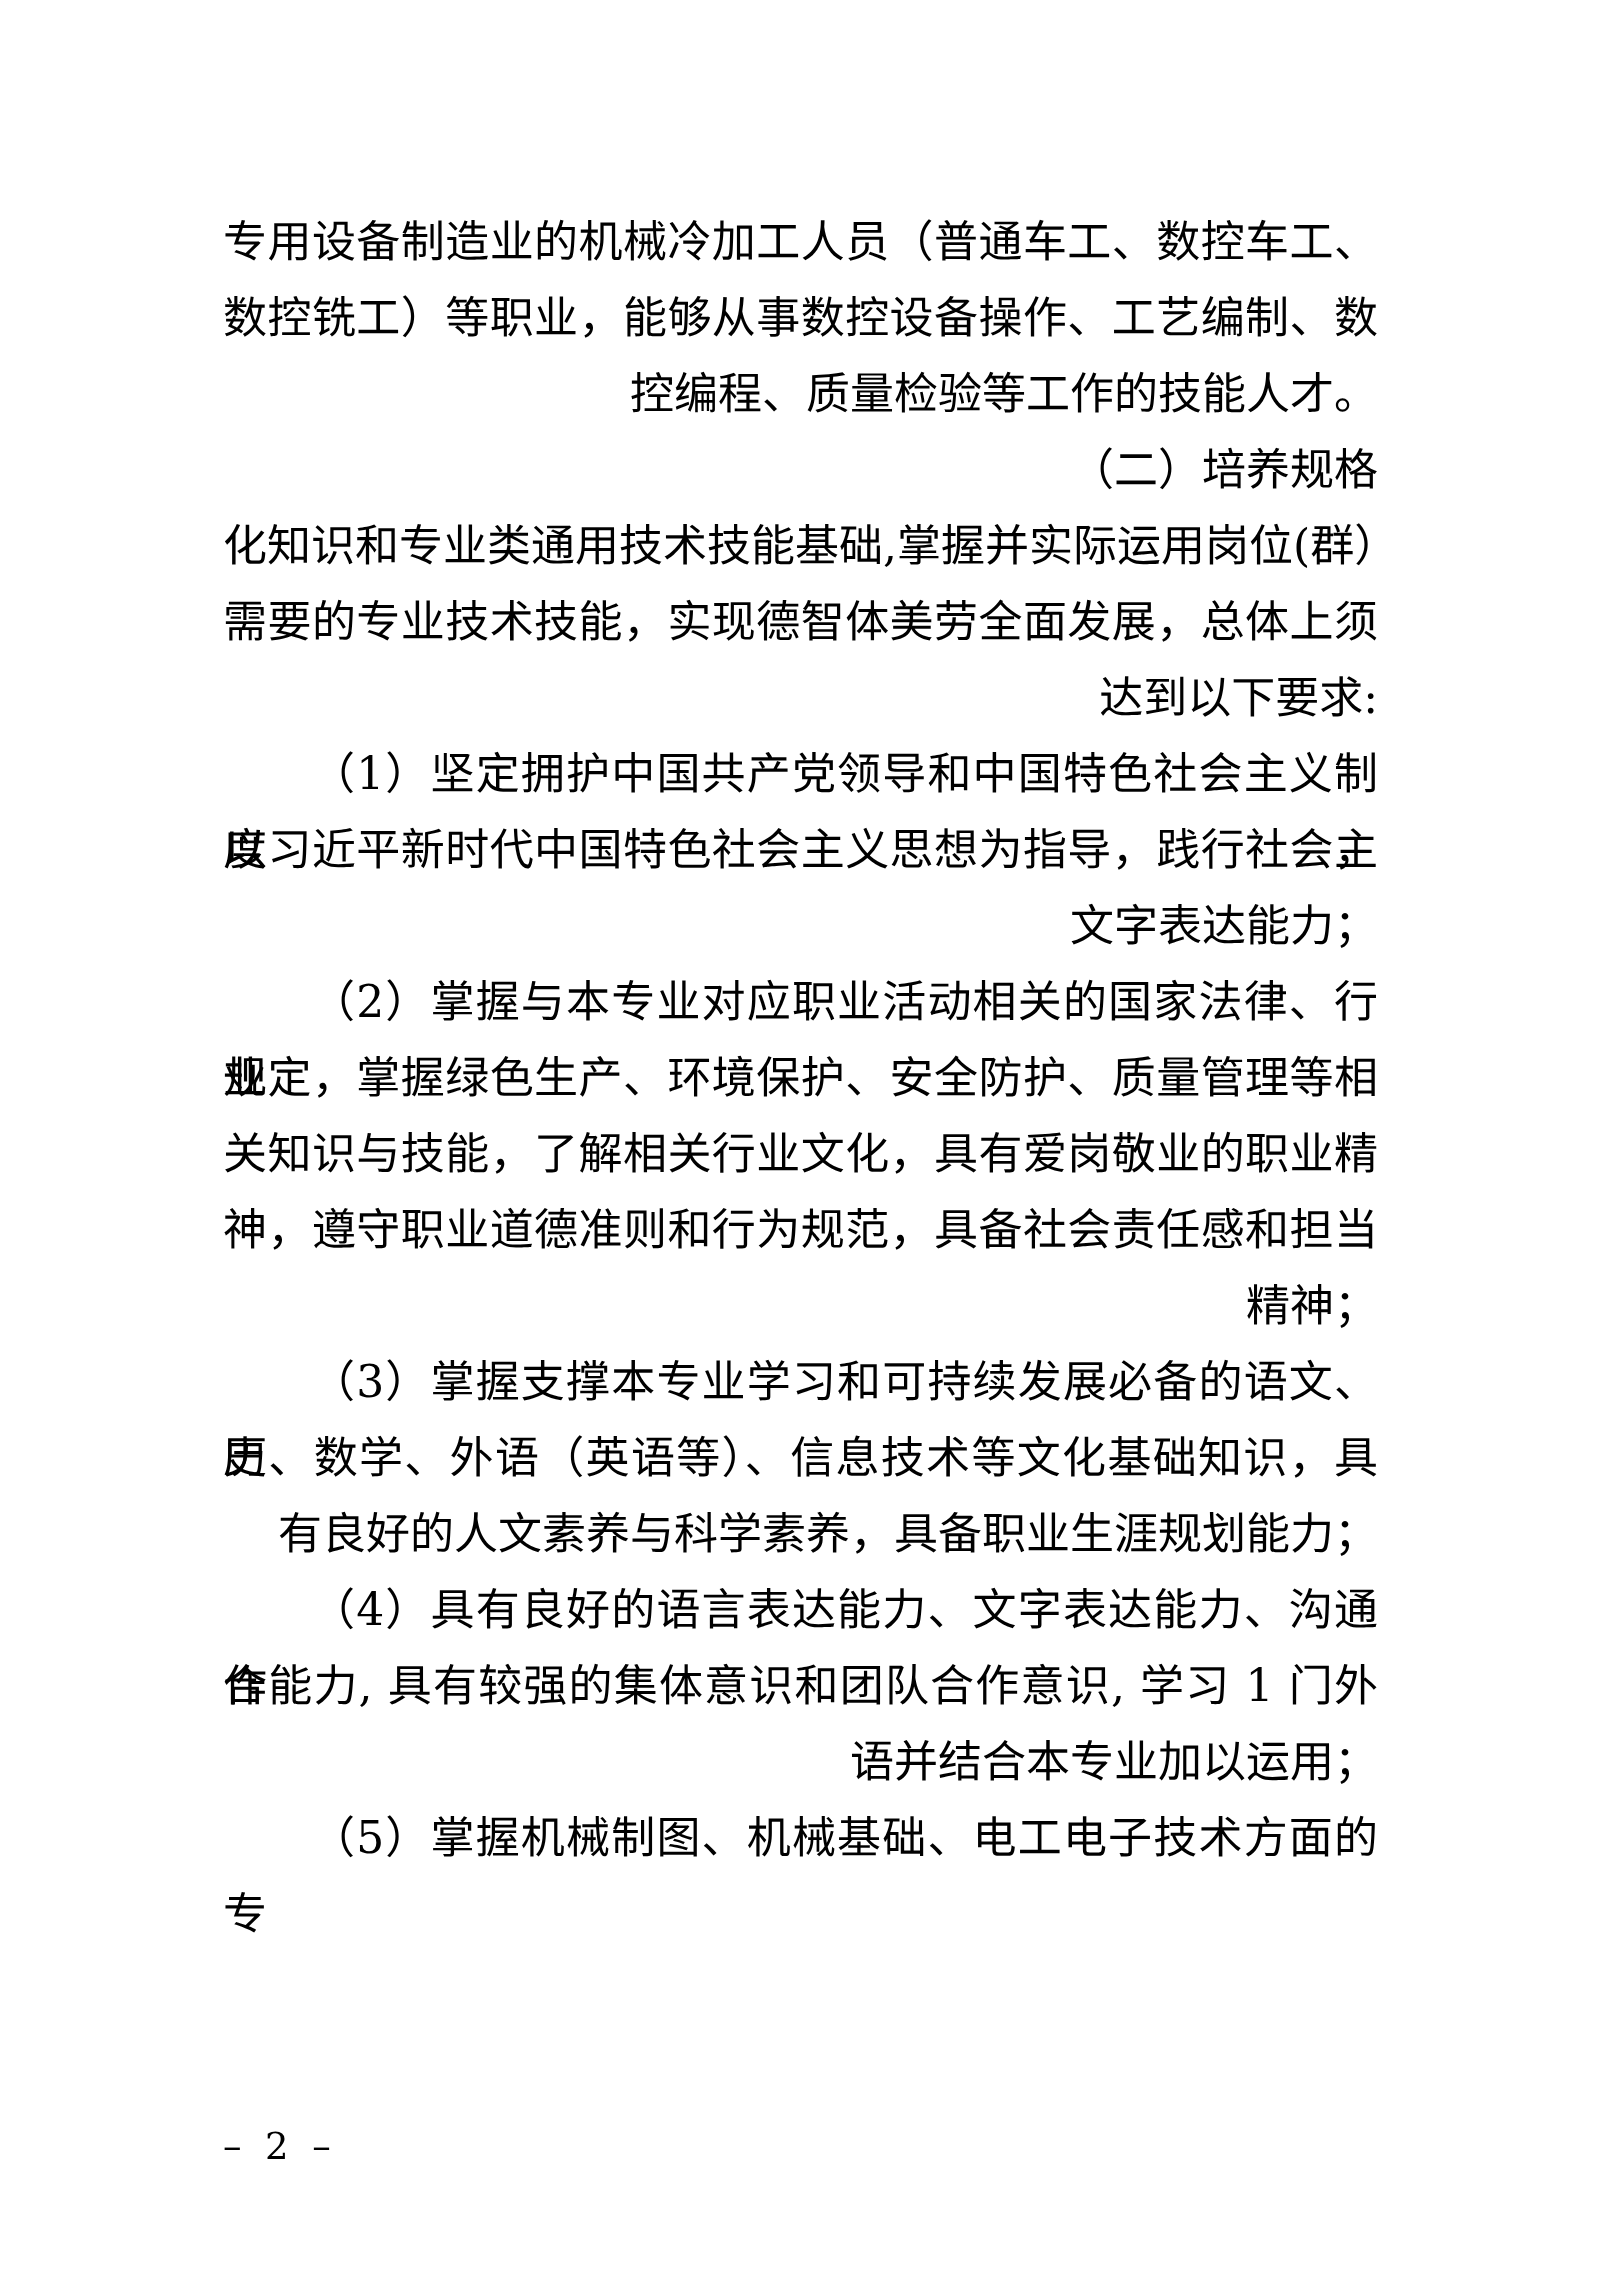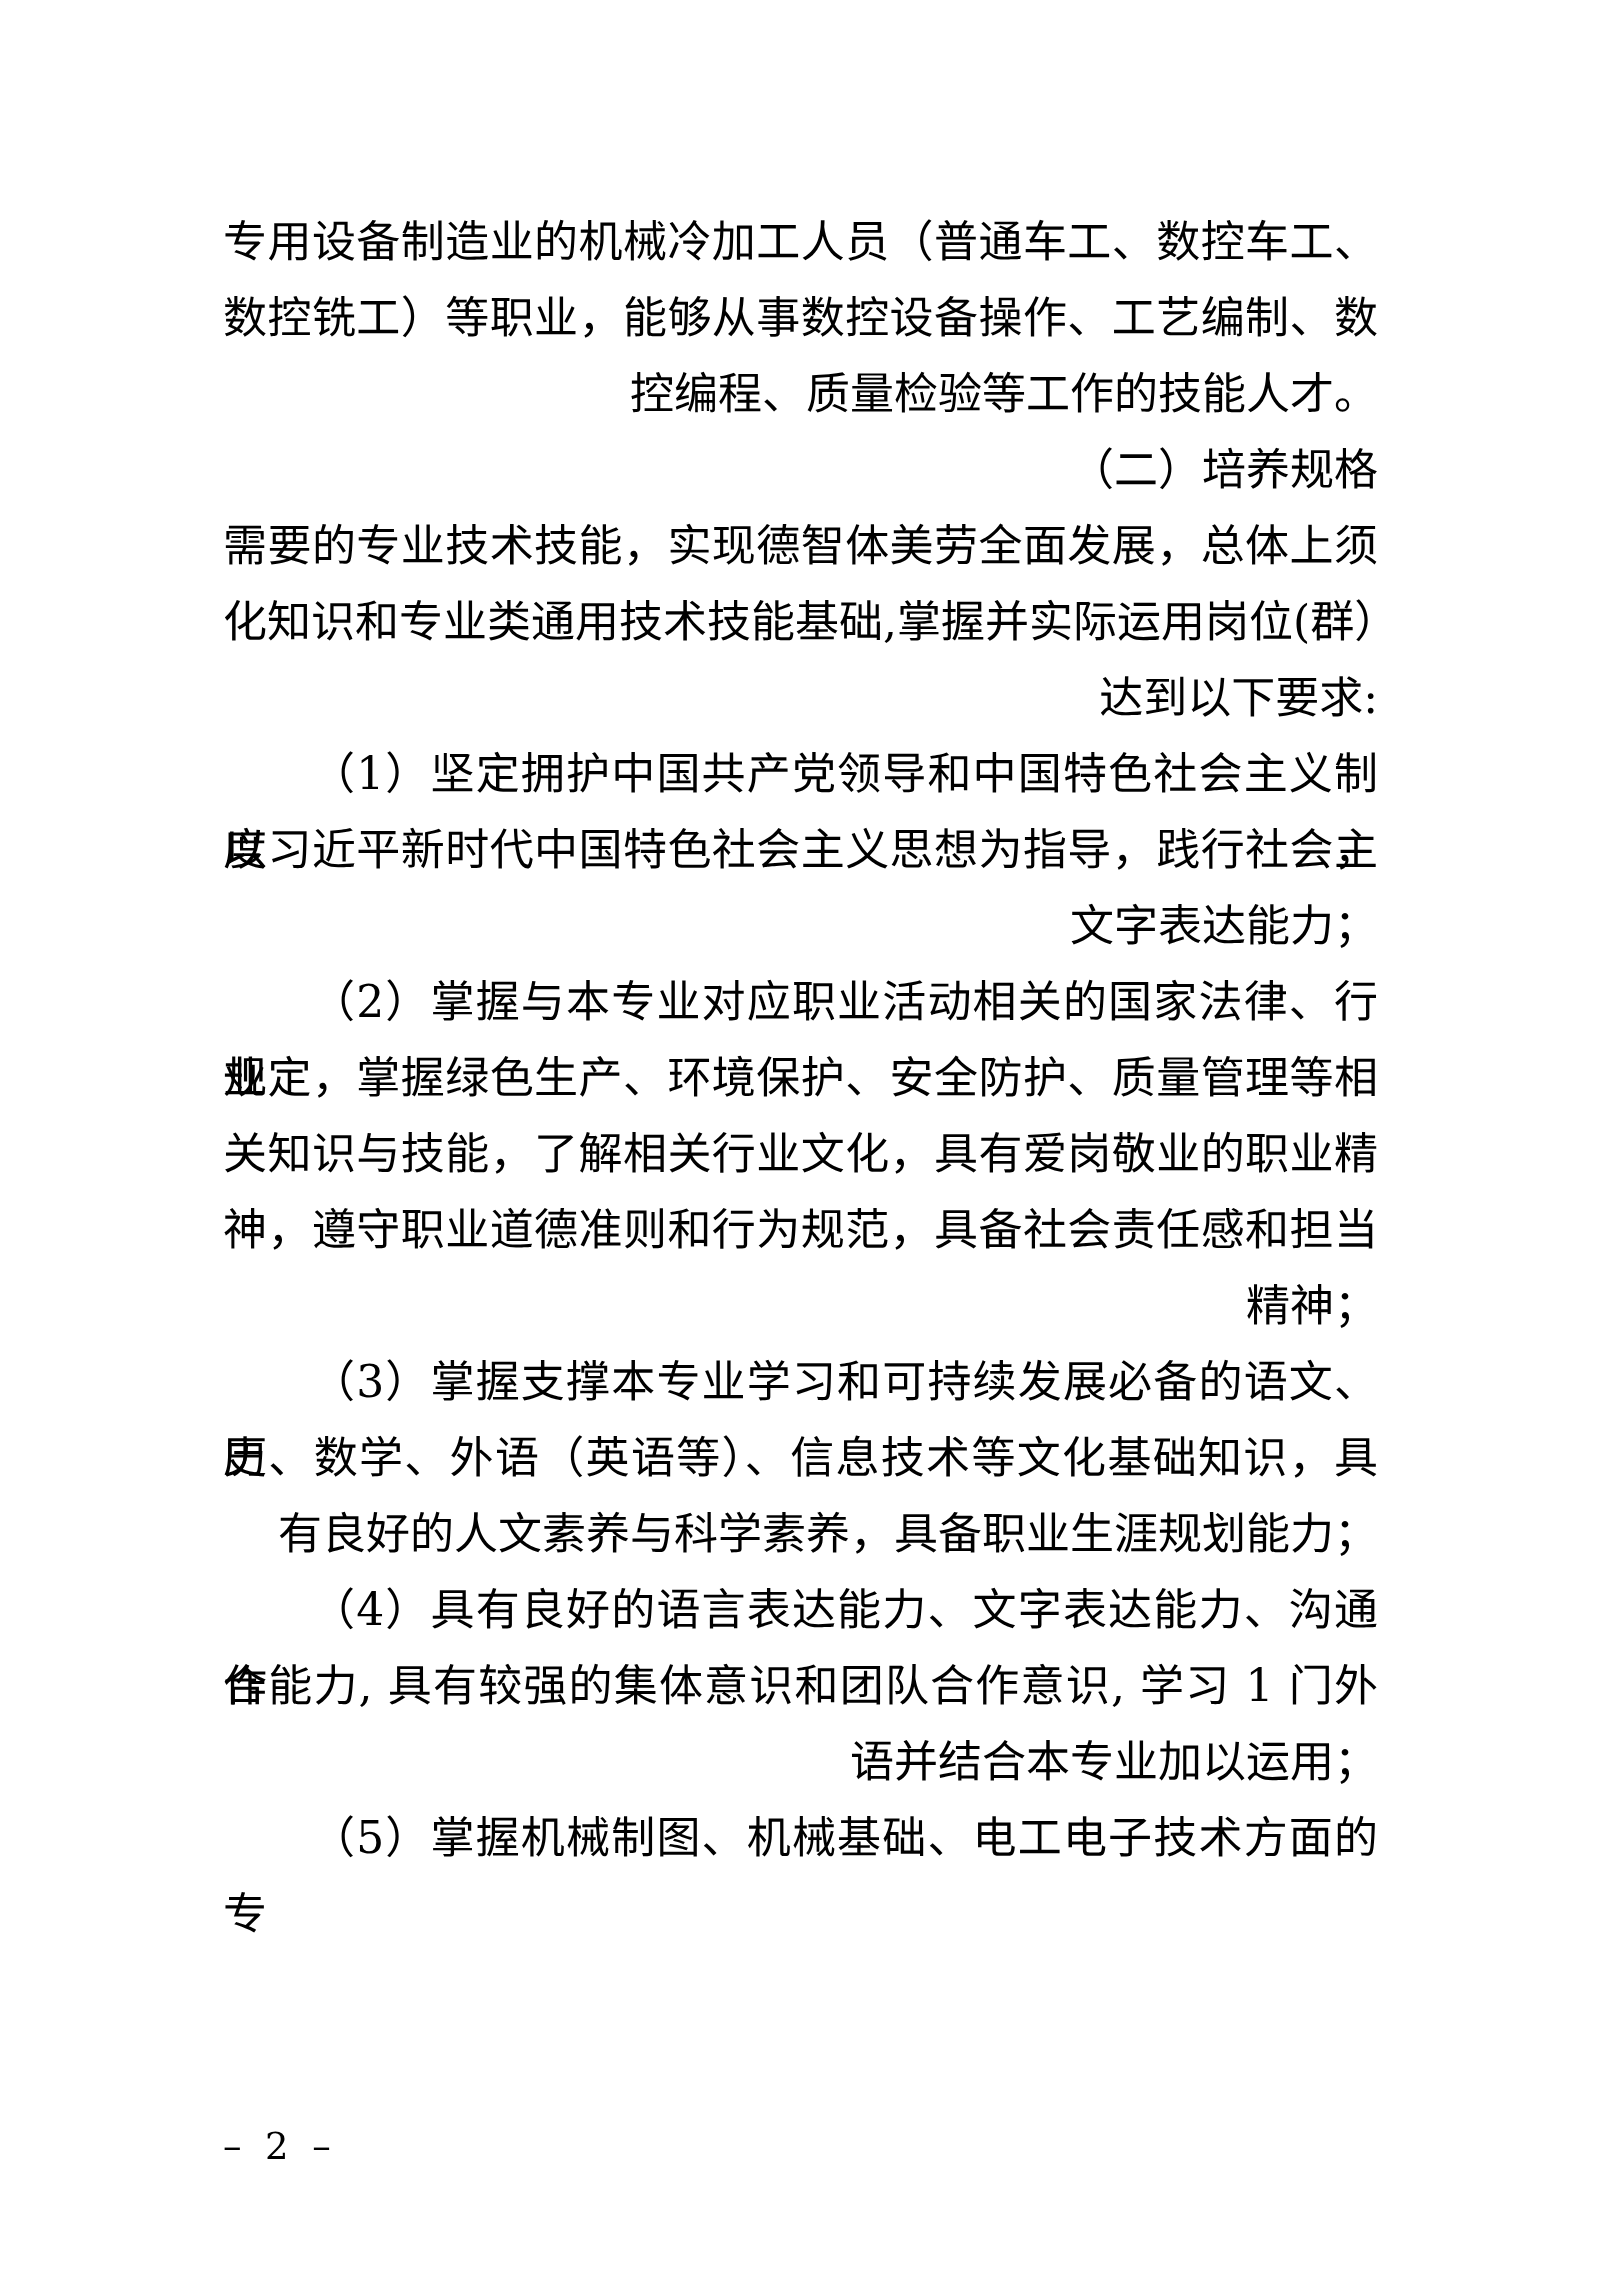--- a/index.html
+++ b/index.html
@@ -44,22 +44,22 @@
   </style>
 </head>
 <body>
 
 <div class="page">
   <div class="doc-body">
     <div class="line">专用设备制造业的机械冷加工人员（普通车工、数控车工、</div>
     <div class="line">数控铣工）等职业，能够从事数控设备操作、工艺编制、数</div>
     <div class="line short">控编程、质量检验等工作的技能人才。</div>
     <div class="line short indent">（二）培养规格</div>
+    <div class="line">化知识和专业类通用技术技能基础,掌握并实际运用岗位(群）</div>
     <div class="line">需要的专业技术技能，实现德智体美劳全面发展，总体上须</div>
-    <div class="line">化知识和专业类通用技术技能基础,掌握并实际运用岗位(群）</div>
     <div class="line short indent">达到以下要求:</div>
     <div class="line indent">（1）坚定拥护中国共产党领导和中国特色社会主义制度，</div>
     <div class="line">以习近平新时代中国特色社会主义思想为指导，践行社会主</div>
     <div class="line short">文字表达能力；</div>
     <div class="line indent">（2）掌握与本专业对应职业活动相关的国家法律、行业</div>
     <div class="line">规定，掌握绿色生产、环境保护、安全防护、质量管理等相</div>
     <div class="line">关知识与技能，了解相关行业文化，具有爱岗敬业的职业精</div>
     <div class="line">神，遵守职业道德准则和行为规范，具备社会责任感和担当</div>
     <div class="line short">精神；</div>
     <div class="line indent">（3）掌握支撑本专业学习和可持续发展必备的语文、历</div>

